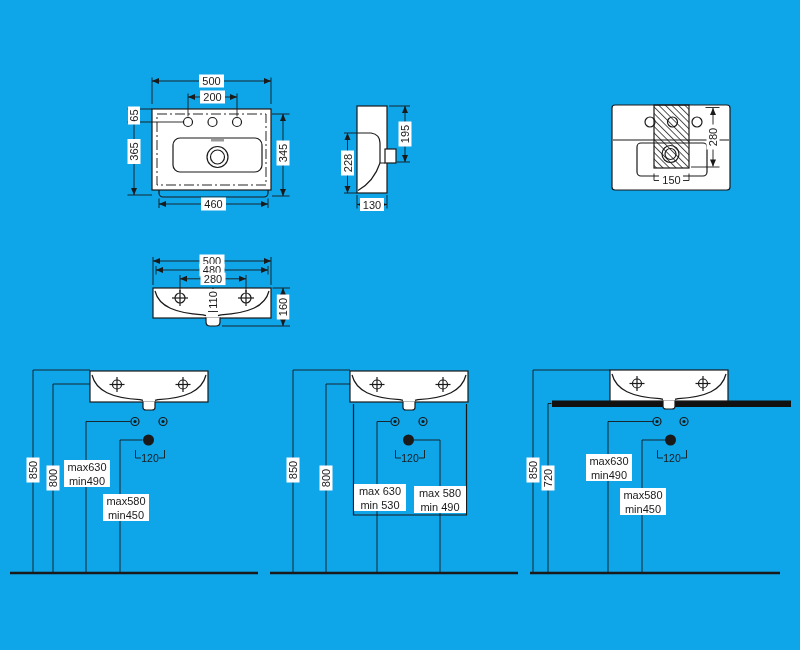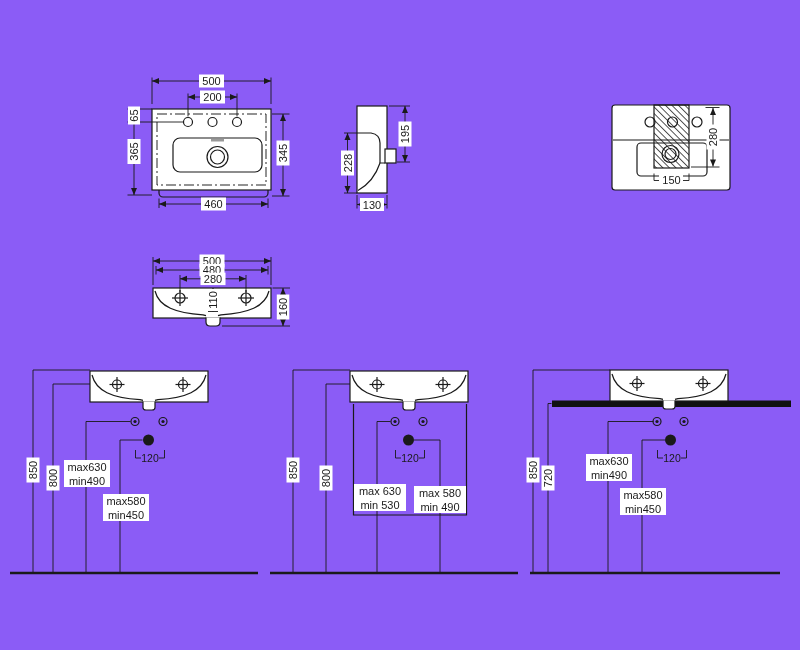--- a/index.html
+++ b/index.html
@@ -1,16 +1,16 @@
 <!DOCTYPE html>
 <html><head>
 <meta charset="utf-8">
 <style>
   html,body{margin:0;padding:0;background:#ffffff;}
-  #stage{position:relative;width:800px;height:650px;background:#8b5cf6;overflow:hidden;
+  #stage{position:relative;width:800px;height:650px;background:#0ea5e9;overflow:hidden;
          font-family:"Liberation Sans", sans-serif;}
   svg{display:block;}
   .ln{stroke:#1a1a1a;stroke-width:1.2;fill:none;}
   .lnf{stroke:#1a1a1a;stroke-width:1.2;fill:#ffffff;}
   .dim{stroke:#1a1a1a;stroke-width:0.9;fill:none;}
   .dd{stroke:#1a1a1a;stroke-width:0.95;fill:none;stroke-dasharray:10 3 2 3;}
   .txt{font-family:"Liberation Sans", sans-serif;font-size:11px;fill:#1a1a1a;}
   .txts{font-family:"Liberation Sans", sans-serif;font-size:10.5px;fill:#1a1a1a;}
   .bg{fill:#ffffff;}
   .floor{stroke:#1a1a1a;stroke-width:2.4;fill:none;}

